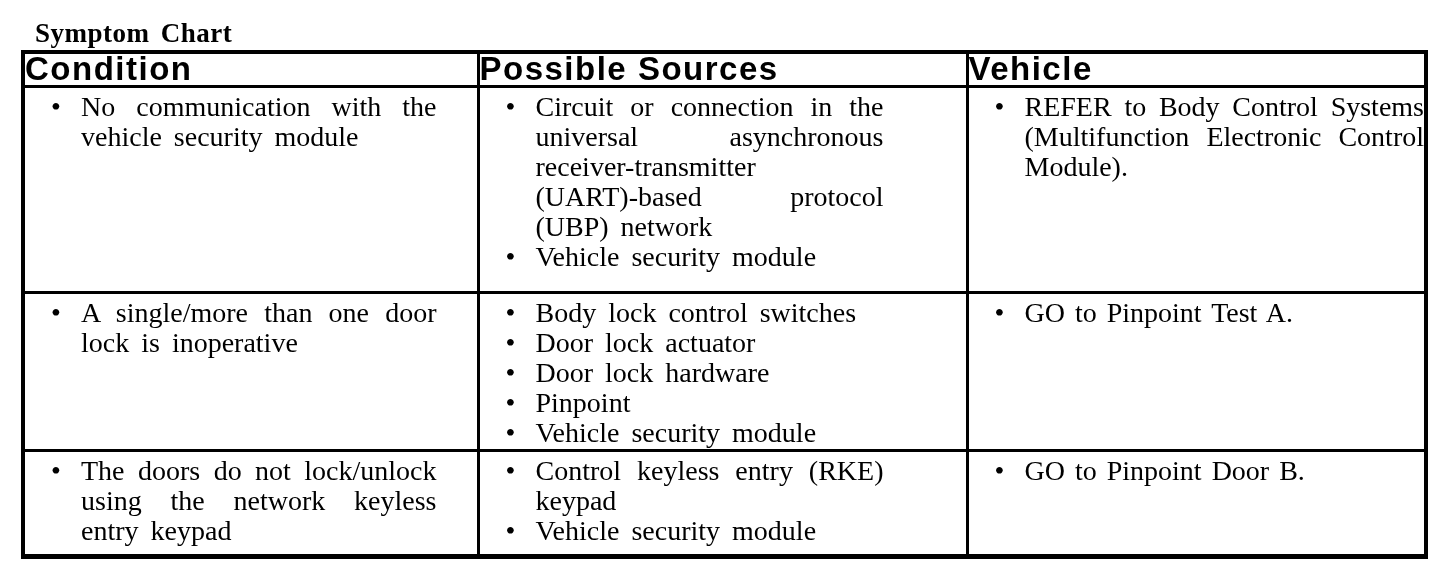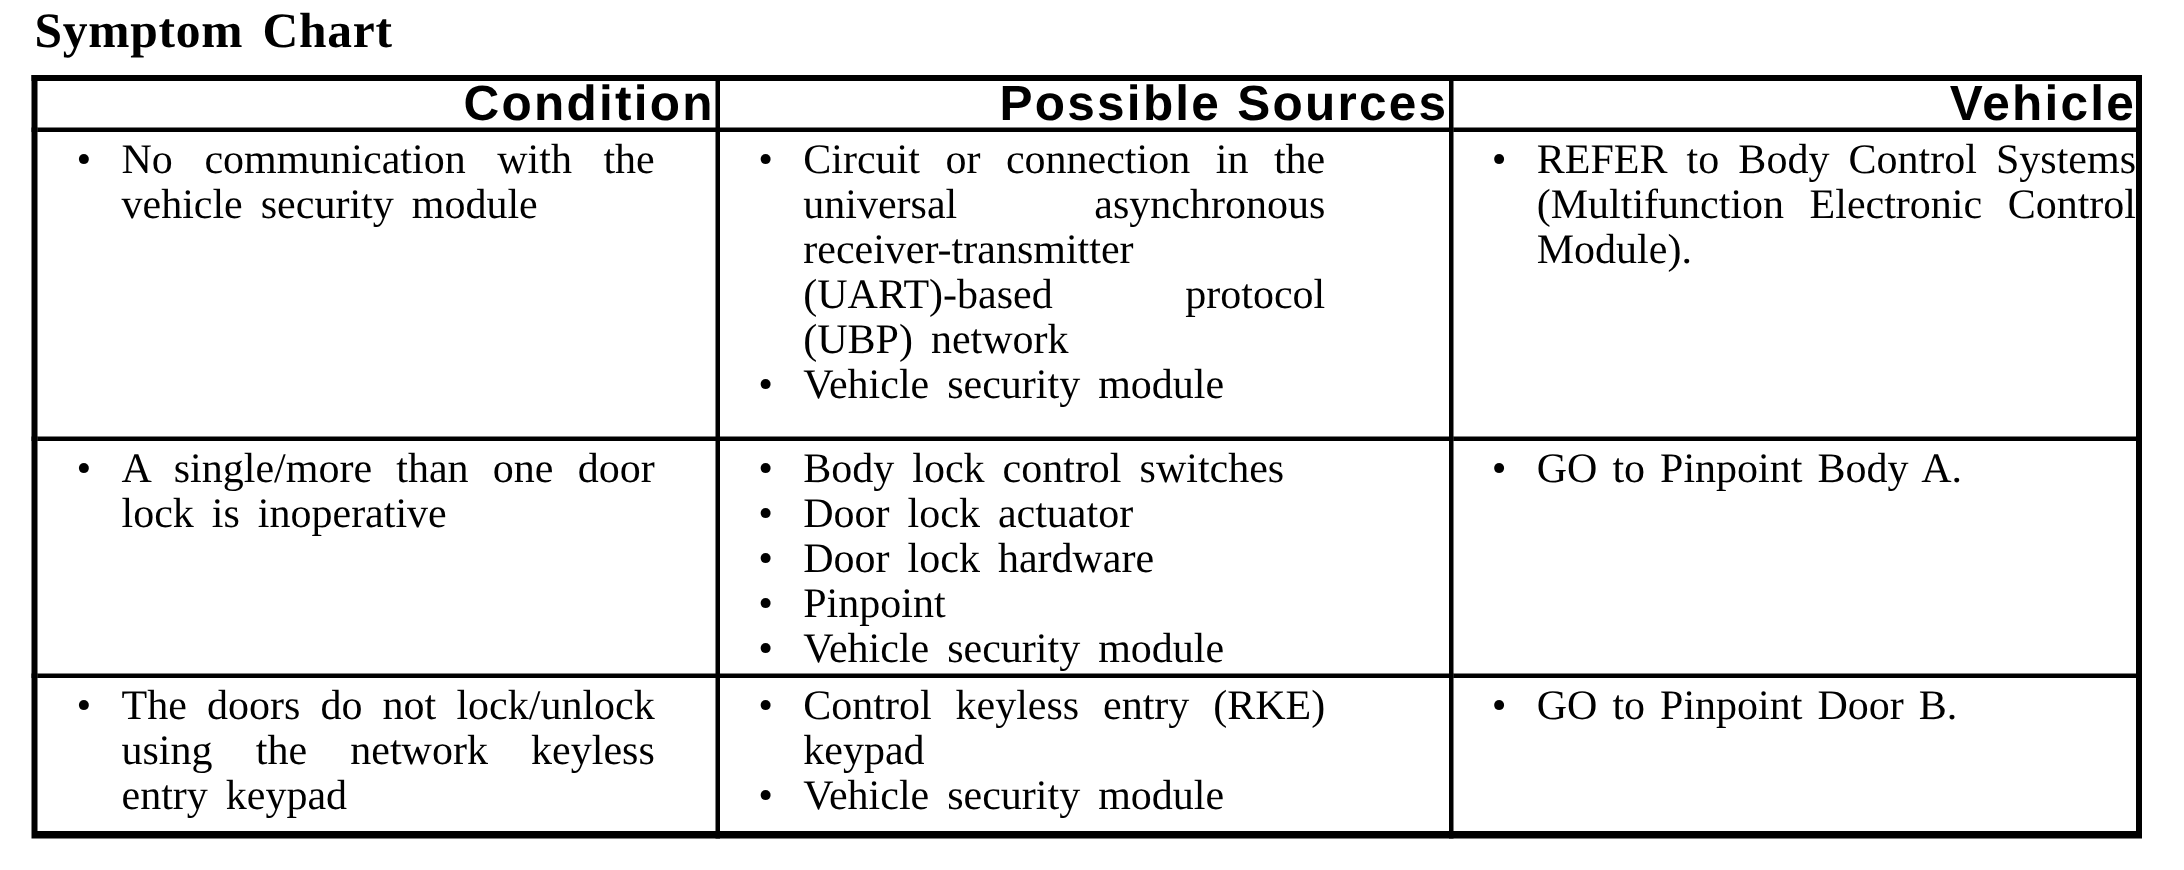--- a/index.html
+++ b/index.html
@@ -10,24 +10,24 @@
     background: #ffffff;
     color: #000000;
     overflow: hidden;
     font-family: "Liberation Serif", "DejaVu Serif", serif;
   }
 
   .doc-title {
     position: absolute;
     left: 23px;
     top: 4px;
-    margin: 0;
+    margin: 12px;
     font-family: "Liberation Serif", "DejaVu Serif", serif;
     font-weight: 700;
-    font-size: 33px;
+    font-size: 27px;
     line-height: 34px;
     letter-spacing: 0.5px;
     word-spacing: 4px;
     white-space: nowrap;
   }
 
   table.chart {
     position: absolute;
     left: 21px;
     top: 50px;
@@ -44,21 +44,21 @@
 
   th, td { border: 3px solid #000; }
 
   tr.header-row { height: 34px; }
   th {
     font-family: "Liberation Sans", "DejaVu Sans", sans-serif;
     font-weight: 700;
     font-size: 33px;
     line-height: 30px;
     letter-spacing: 1.5px;
-    text-align: right;
+    text-align: left;
     vertical-align: middle;
     padding: 0;
   }
 
   td {
     vertical-align: top;
     padding: 4px 0 0 0;
   }
   tr.row-1 { height: 206px; }
   tr.row-2 { height: 158px; }
@@ -167,21 +167,21 @@
             <li class="bitem">
               <span class="bullet">•</span>
               <span>Vehicle security module</span>
             </li>
           </ul>
         </td>
         <td class="cell cell-action">
           <ul class="blist">
             <li class="bitem">
               <span class="bullet">•</span>
-              <span>GO to Pinpoint Body A.</span>
+              <span>GO to Pinpoint Test A.</span>
             </li>
           </ul>
         </td>
       </tr>
 
       <tr class="row-3">
         <td class="cell cell-condition">
           <ul class="blist">
             <li class="bitem">
               <span class="bullet">•</span>

